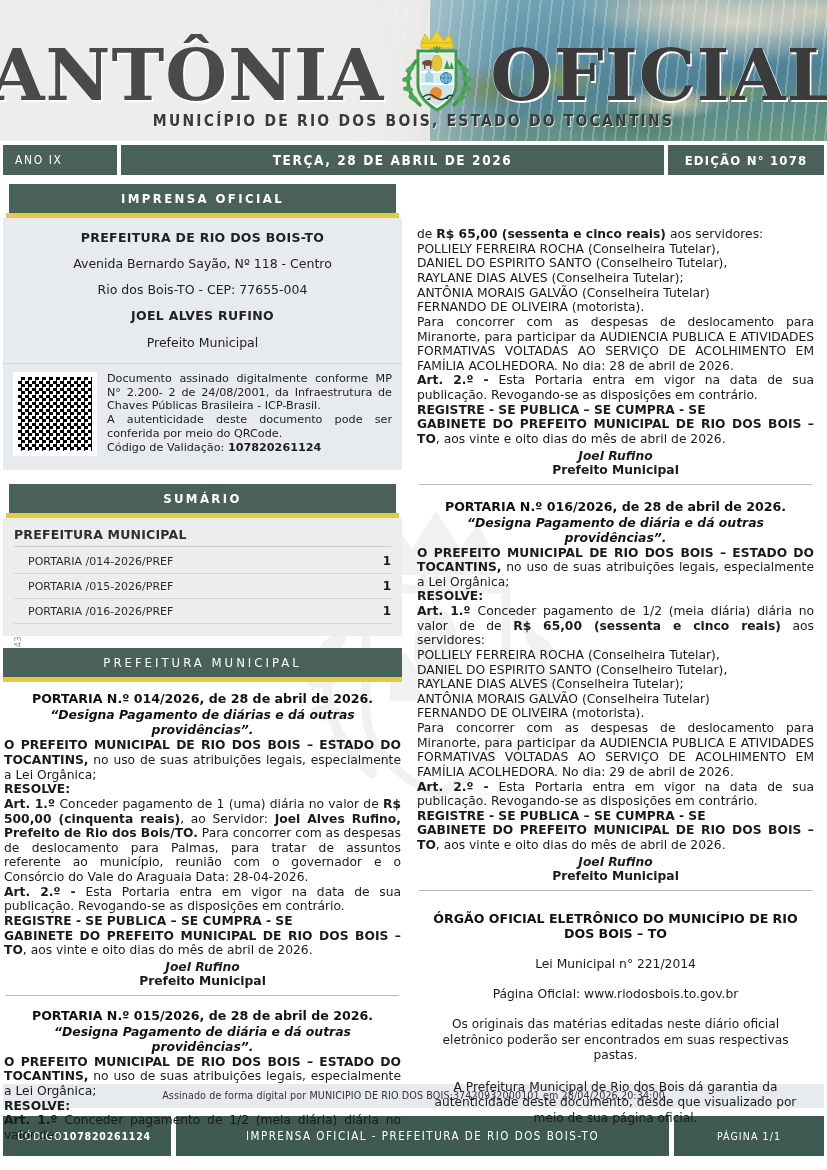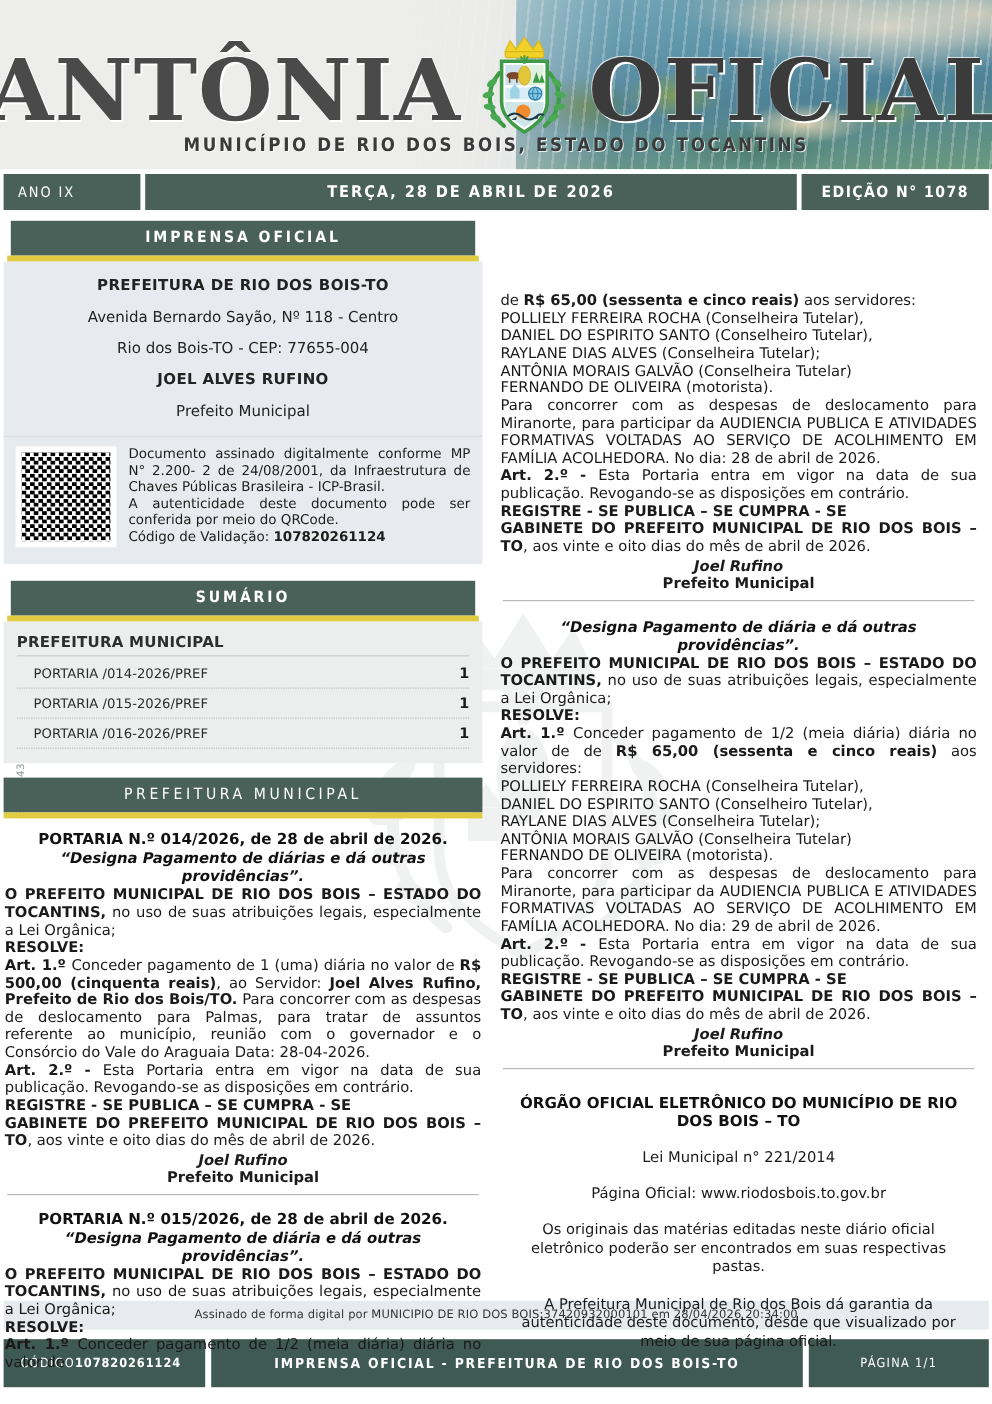--- a/index.html
+++ b/index.html
@@ -332,21 +332,21 @@
     background: #3f5a52;
     color: #ffffff;
     display: flex;
     align-items: center;
     font-family: "DejaVu Sans Condensed","DejaVu Sans", sans-serif;
     font-size: 10.5px;
     letter-spacing: 1.1px;
   }
   .fb-code { width: 168px; padding-left: 14px; }
   .fb-code b { font-weight: 700; letter-spacing: .8px; }
-  .fb-mid { flex: 1; justify-content: center; font-weight: 700; font-size: 11.5px; letter-spacing: 1.5px; }
+  .fb-mid { flex: 1; justify-content: center; font-weight: 400; font-size: 11.5px; letter-spacing: 1.5px; }
   .fb-page { width: 150px; justify-content: center; letter-spacing: 1.1px; }
 </style>
 </head>
 <body>
 
 <div class="masthead">
   <div class="mh-photo"></div>
   <div class="mh-water"></div>
   <div class="mh-greenleft"></div>
   <div class="mh-island"></div>
@@ -543,20 +543,21 @@
           <p class="p">Para concorrer com as despesas de deslocamento para Miranorte, para participar da AUDIENCIA PUBLICA E ATIVIDADES FORMATIVAS VOLTADAS AO SERVIÇO DE ACOLHIMENTO EM FAMÍLIA ACOLHEDORA. No dia: 28 de abril de 2026.</p>
           <p class="p"><b>Art. 2.º - </b><span>Esta Portaria entra em vigor na data de sua publicação. Revogando-se as disposições em contrário.</span></p>
           <p class="p"><b>REGISTRE - SE PUBLICA – SE CUMPRA - SE</b></p>
           <p class="p"><b>GABINETE DO PREFEITO MUNICIPAL DE RIO DOS BOIS – TO</b><span>, aos vinte e oito dias do mês de abril de 2026.</span></p>
           <div class="art-sign">Joel Rufino</div>
           <div class="art-sign2">Prefeito Municipal</div>
           <div class="rule"></div>
         </div>
 
         <div class="art" style="margin-top:14px;">
+          <div class="art-title">PORTARIA N.º 016/2026, de 28 de abril de 2026.</div>
           <div class="art-sub">“Designa Pagamento de diária e dá outras providências”.</div>
           <p class="p"><b>O PREFEITO MUNICIPAL DE RIO DOS BOIS – ESTADO DO TOCANTINS,</b><span> no uso de suas atribuições legais, especialmente a Lei Orgânica;</span></p>
           <p class="p"><b>RESOLVE:</b></p>
           <p class="p"><b>Art. 1.º </b><span>Conceder pagamento de 1/2 (meia diária) diária no valor de </span>de <b>R$ 65,00 (sessenta e cinco reais)</b><span> aos servidores:</span></p>
           <p class="p"><span>POLLIELY FERREIRA ROCHA (Conselheira Tutelar),</span></p>
           <p class="p"><span>DANIEL DO ESPIRITO SANTO (Conselheiro Tutelar),</span></p>
           <p class="p"><span>RAYLANE DIAS ALVES (Conselheira Tutelar);</span></p>
           <p class="p"><span>ANTÔNIA MORAIS GALVÃO (Conselheira Tutelar)</span></p>
           <p class="p"><span>FERNANDO DE OLIVEIRA (motorista).</span></p>
           <p class="p">Para concorrer com as despesas de deslocamento para Miranorte, para participar da AUDIENCIA PUBLICA E ATIVIDADES FORMATIVAS VOLTADAS AO SERVIÇO DE ACOLHIMENTO EM FAMÍLIA ACOLHEDORA. No dia: 29 de abril de 2026.</p>

